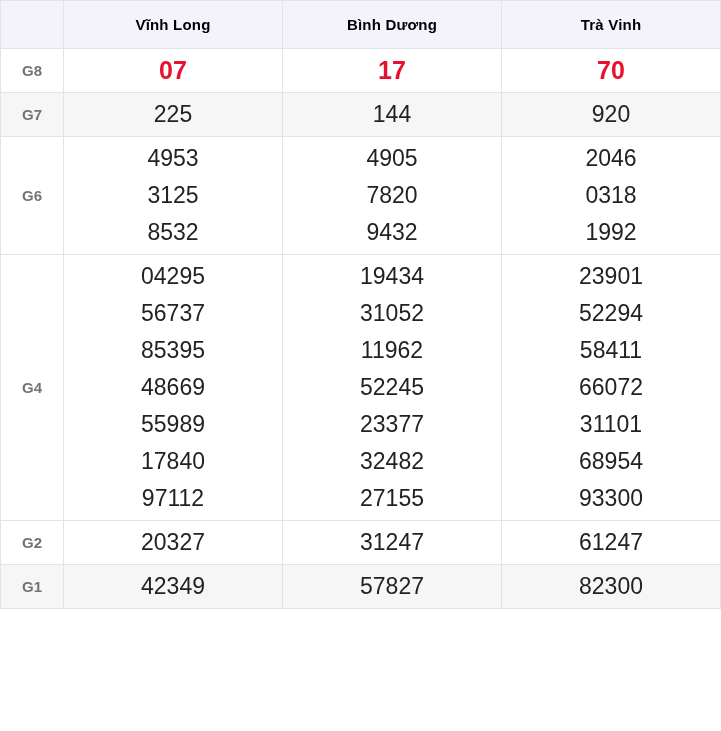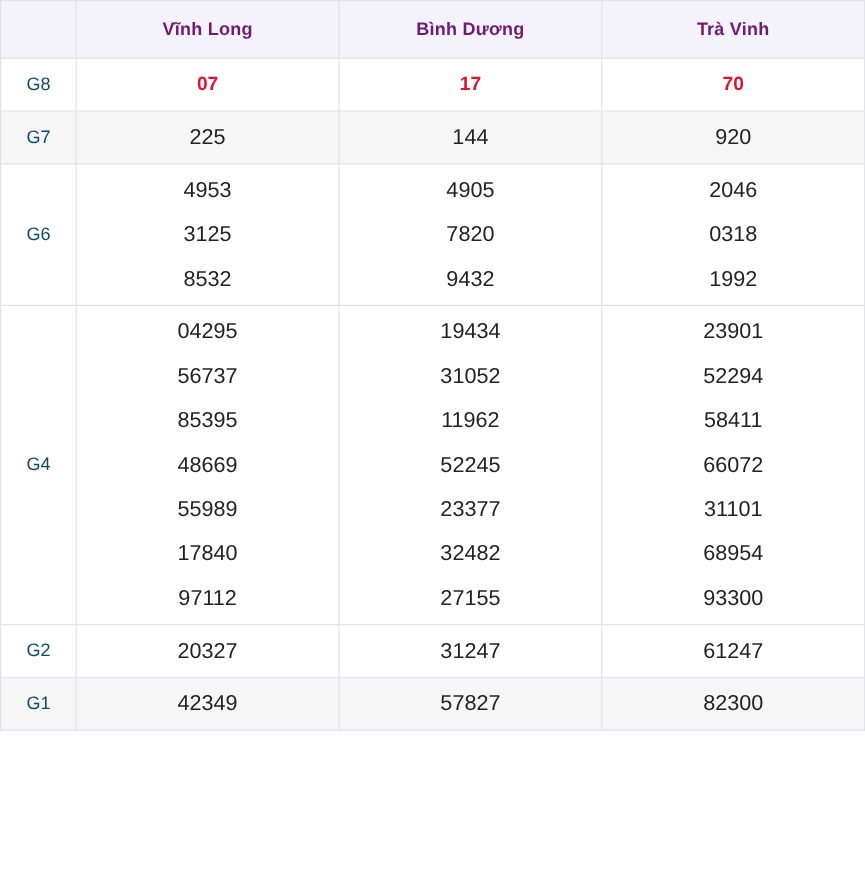--- a/index.html
+++ b/index.html
@@ -20,62 +20,62 @@
   }
   .lottery-table td, .lottery-table th {
     border: 1px solid #e2e2ea;
     padding: 0;
     text-align: center;
     vertical-align: middle;
   }
   
   thead th {
     background: #f4f2fb;
-    color: #701a75;
+    color: #000000;
     font-size: 15px;
     font-weight: bold;
     height: 47px;
     letter-spacing: 0.2px;
   }
   thead th.corner {
     width: 62px;
     background: #f4f2fb;
   }
   
   td.prize-label {
     width: 62px;
     font-size: 15px;
-    font-weight: normal;
-    color: #0c4a6e;
+    font-weight: bold;
+    color: #737373;
     background: #ffffff;
   }
   tr.alt td.prize-label {
     background: #f6f6f6;
   }
   
   td.numbers {
-    font-size: 18px;
+    font-size: 23px;
     color: #222222;
     background: #ffffff;
     line-height: 37px;
     padding: 3px 0;
   }
   tr.alt td.numbers {
     background: #f6f6f6;
   }
   td.numbers div {
     height: 37px;
     line-height: 37px;
     white-space: nowrap;
   }
   
   tr.g8 td.numbers {
     color: #e8112d;
     font-weight: bold;
-    font-size: 16px;
+    font-size: 25px;
   }
   tr.g8 td.numbers div,
   tr.g7 td.numbers div,
   tr.g5 td.numbers div,
   tr.g2 td.numbers div,
   tr.g1 td.numbers div {
     height: 37px;
   }
   tr.g8 td.prize-label, tr.g8 td.numbers { height: 37px; }
 </style>

